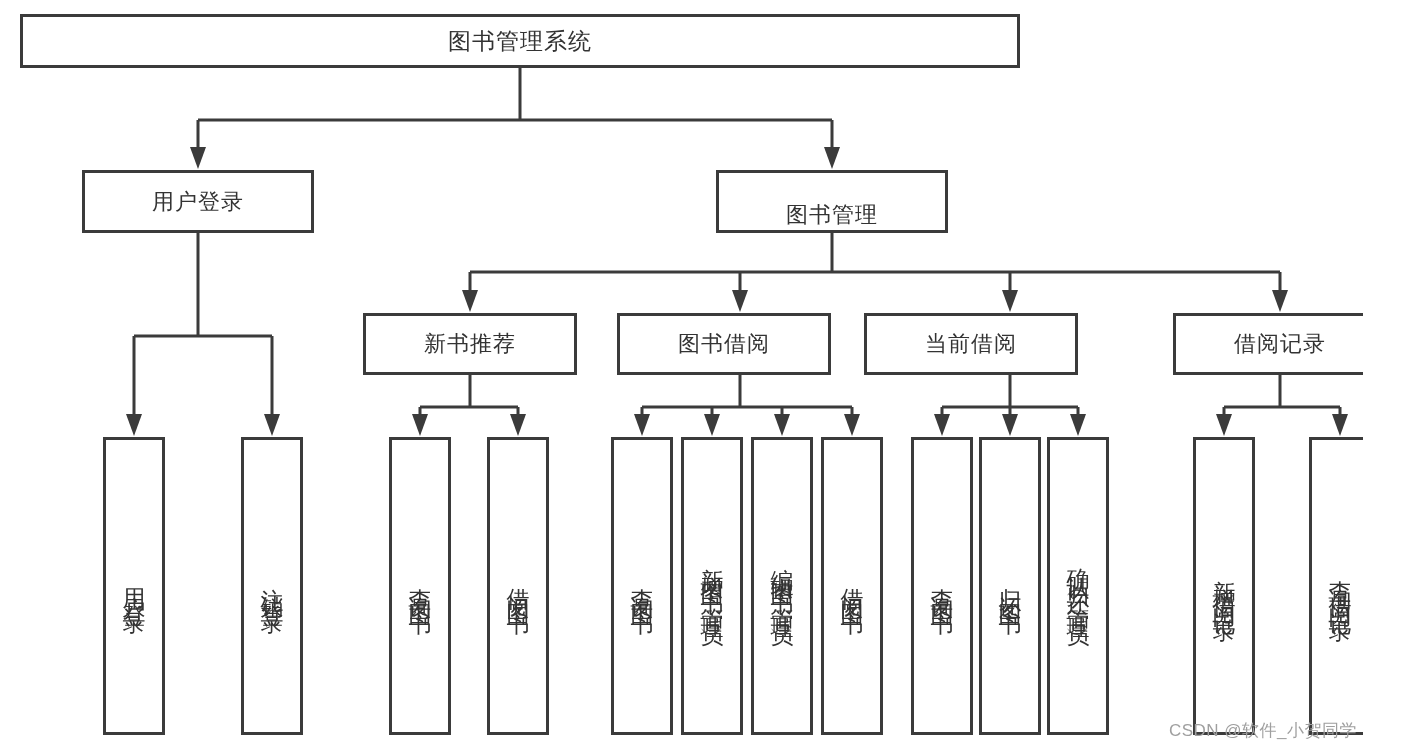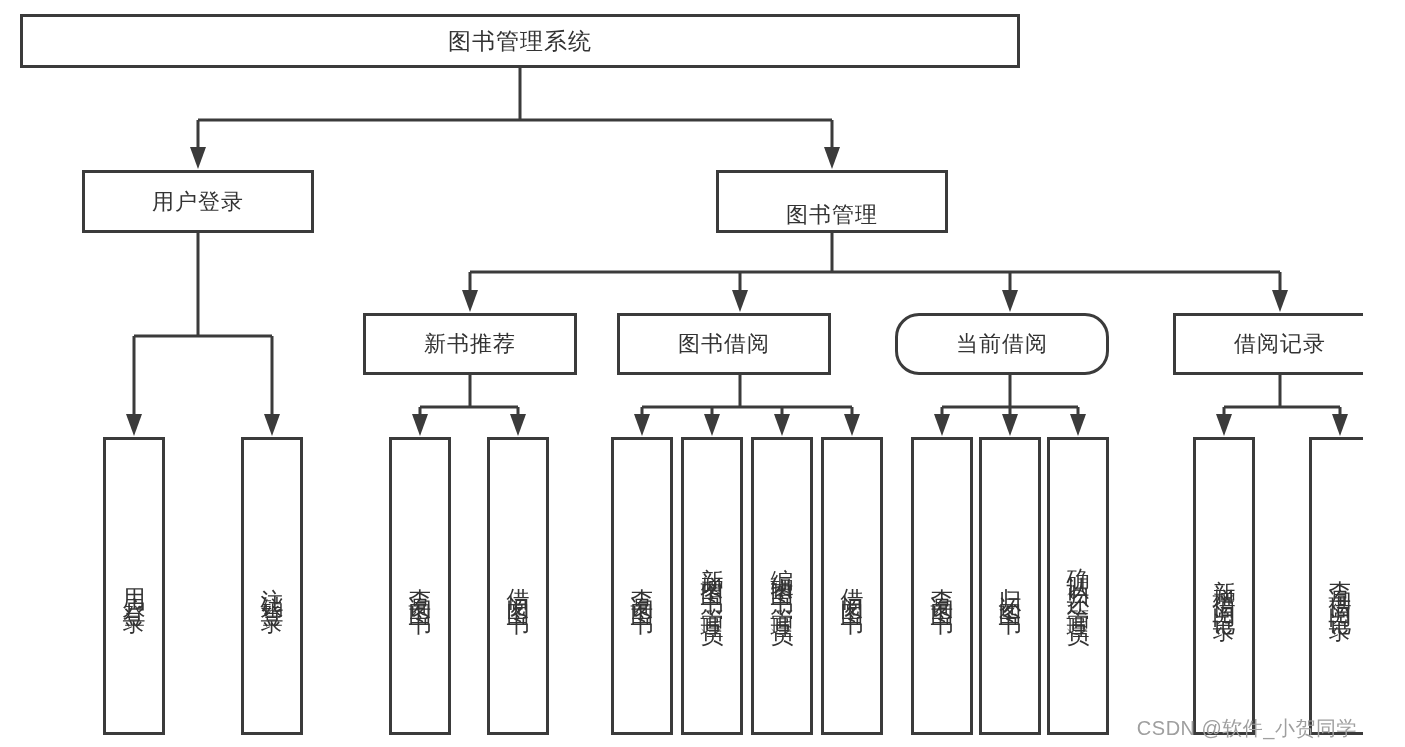--- a/index.html
+++ b/index.html
@@ -45,35 +45,35 @@
   
   .n-root   { left: 20px;  top: 14px;  width: 1000px; height: 54px; }
   
   .n-l1 { top: 170px; height: 63px; width: 232px; }
   .n-userlogin { left: 82px; }
   .n-bookmgmt  { left: 716px; align-items: flex-end; }
   
   .n-l2 { top: 313px; height: 62px; width: 214px; }
   .n-newbook { left: 363px; }
   .n-borrow  { left: 617px; }
-  .n-current { left: 895px; border-radius: 24px; }
+  .n-current { left: 864px; }
   .n-records { left: 1173px; }
   
   .v-box { top: 437px; height: 298px; width: 62px; }
   .n-a1 { left: 103px; }  .n-a2 { left: 241px; }
   .n-b1 { left: 389px; }  .n-b2 { left: 487px; }
   .n-c1 { left: 611px; }  .n-c2 { left: 681px; }  .n-c3 { left: 751px; }  .n-c4 { left: 821px; }
   .n-d1 { left: 911px; }  .n-d2 { left: 979px; }  .n-d3 { left: 1047px; }
   .n-e1 { left: 1193px; } .n-e2 { left: 1309px; }
   .watermark {
     position: absolute;
     right: 6px;
     bottom: 5px;
     z-index: 5;
-    font-size: 20px;
+    font-size: 17px;
     color: #9f9f9f;
     letter-spacing: 0.5px;
     white-space: nowrap;
   }
 </style>
 </head>
 <body>
 
 <div class="stage">
 

